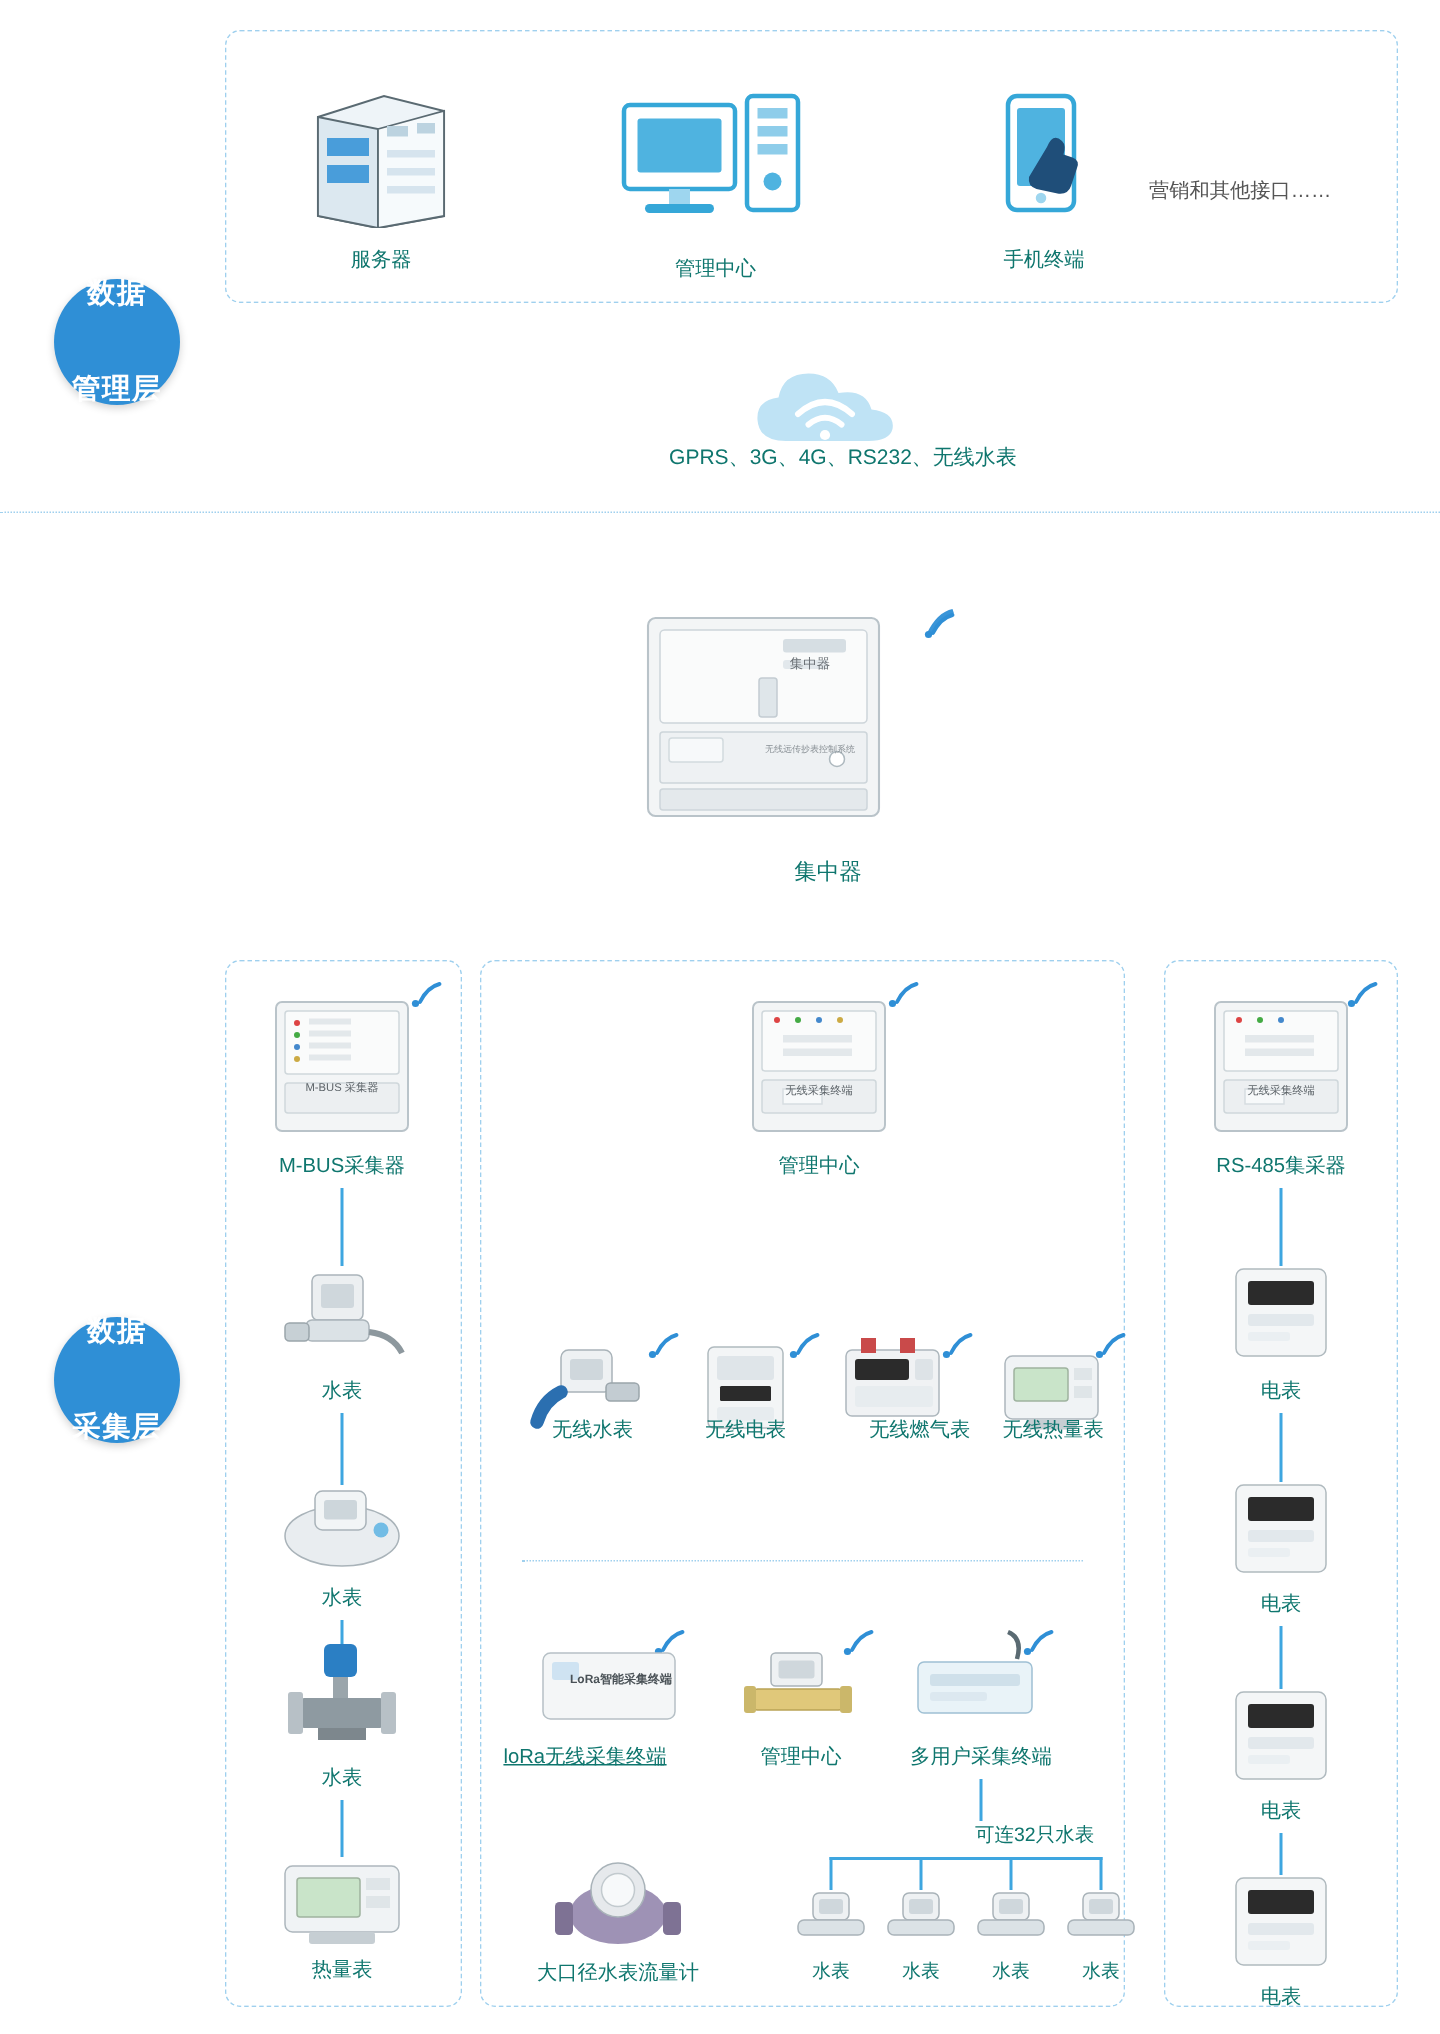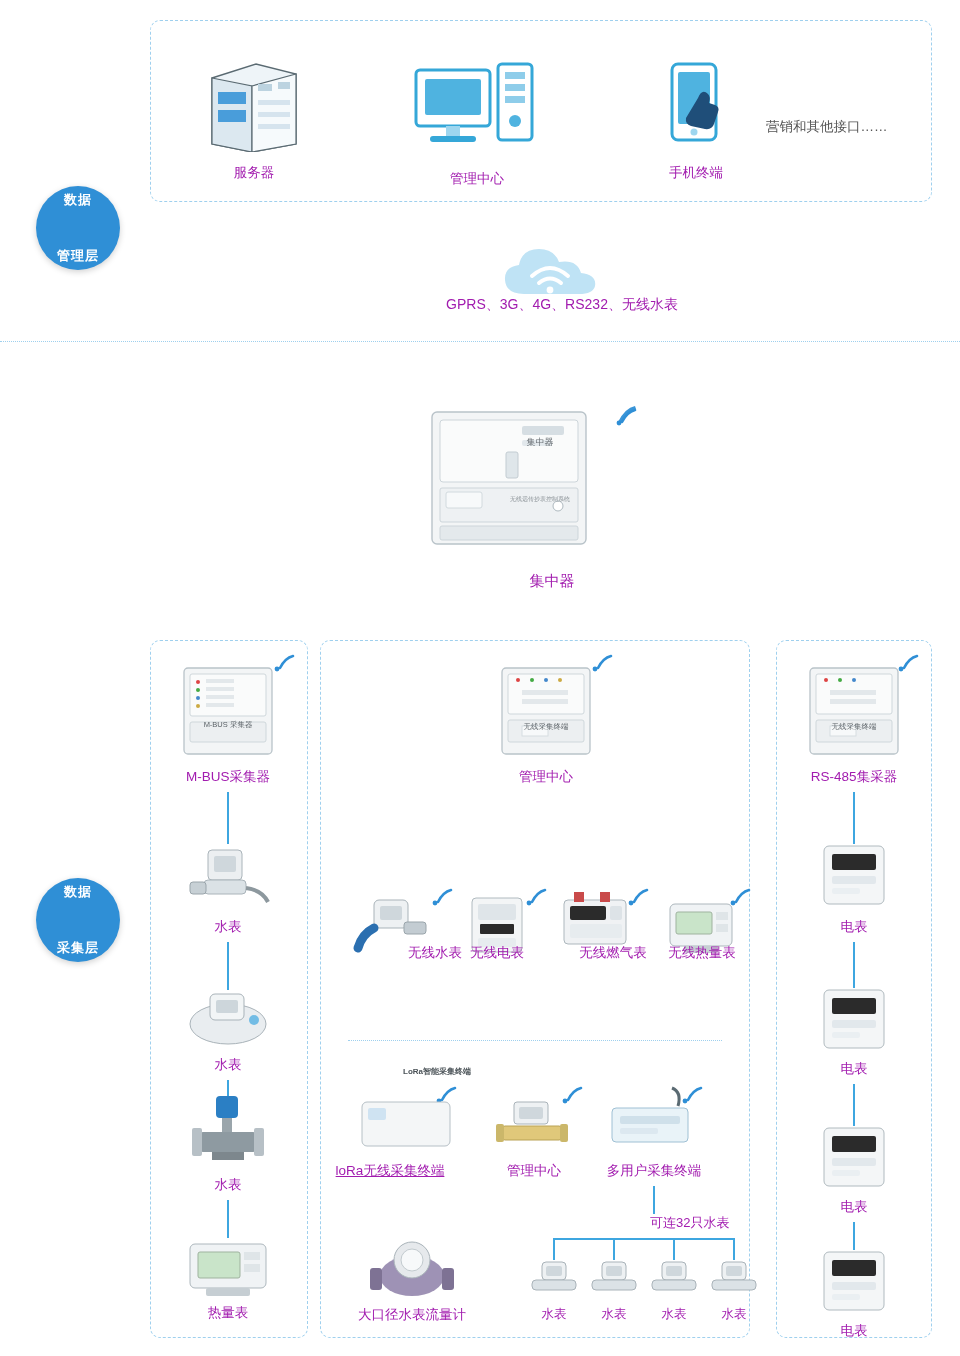--- a/index.html
+++ b/index.html
@@ -4,31 +4,31 @@
 <style>
   html,body{margin:0;padding:0;}
   body{
     width:960px;height:1356px;position:relative;background:#ffffff;
     font-family:"Liberation Sans","DejaVu Sans",sans-serif;
     color:#333;overflow:hidden;
   }
   .layer-badge{
     position:absolute;width:84px;height:84px;border-radius:50%;
     background:#2f8fd6;color:#fff;display:flex;flex-direction:column;
-    align-items:center;justify-content:center;font-size:13px;font-weight:bold;
+    align-items:center;justify-content:center;font-size:19px;font-weight:bold;
     line-height:1.25;letter-spacing:1px;
     box-shadow:0 2px 6px rgba(0,0,0,.18);
     gap:40px;
   }
   .dashbox{
     position:absolute;border:1px dashed #9fd0ee;border-radius:10px;
     box-sizing:border-box;
   }
   .label{
-    position:absolute;text-align:center;font-size:13.5px;color:#a21caf;
+    position:absolute;text-align:center;font-size:13.5px;color:#0f766e;
     white-space:nowrap;
   }
   .label.sm{font-size:12.5px;}
   .hdivider{
     position:absolute;left:0;width:960px;height:0;
     border-top:1px dotted #9fd0ee;
   }
   .vline{position:absolute;background:#3ea6e0;width:2px;}
   .hline{position:absolute;background:#3ea6e0;height:2px;}
   .wifi{position:absolute;width:24px;height:22px;}
@@ -246,21 +246,21 @@
       <path d="M8 18 q5 -10 13 -12" stroke="#2f8fd6" stroke-width="2.6" fill="none" stroke-linecap="round"></path>
     </svg></div>
 <div class="dev" style="left:352px;top:896px;width:82px;height:60px;">
   <svg width="82" height="60" viewBox="0 0 82 60">
     <rect x="22" y="4" width="34" height="28" rx="5" fill="#eef1f3" stroke="#a9b3b9"></rect>
     <rect x="28" y="10" width="22" height="14" rx="2" fill="#cfd7dc"></rect>
     <path d="M22 32 q-12 6 -16 20" stroke="#2b6fb0" stroke-width="9" fill="none" stroke-linecap="round"></path>
     <rect x="52" y="26" width="22" height="12" rx="3" fill="#c3ccd2" stroke="#9aa5ab"></rect>
   </svg>
 </div>
-<div class="label center" style="left:395px;top:944px;margin-left:40px;">无线水表</div>
+<div class="label center" style="left:395px;top:944px;">无线水表</div>
 
 <div class="wifi" style="left:524px;top:884px;"><svg width="24" height="22" viewBox="0 0 24 22">
       <circle cx="5" cy="19" r="2.4" fill="#2f8fd6"></circle>
       <path d="M8 18 q5 -10 13 -12" stroke="#2f8fd6" stroke-width="2.6" fill="none" stroke-linecap="round"></path>
     </svg></div>
 <div class="dev" style="left:466px;top:896px;width:62px;height:62px;">
   <svg width="62" height="62" viewBox="0 0 62 62">
     <rect x="6" y="2" width="50" height="54" rx="4" fill="#f3f5f6" stroke="#b0babf"></rect>
     <rect x="12" y="8" width="38" height="16" rx="2" fill="#dfe5e9"></rect>
     <rect x="14" y="28" width="34" height="10" rx="1" fill="#2b2b2b"></rect>
@@ -305,21 +305,21 @@
 <div class="wifi" style="left:434px;top:1082px;"><svg width="24" height="22" viewBox="0 0 24 22">
       <circle cx="5" cy="19" r="2.4" fill="#2f8fd6"></circle>
       <path d="M8 18 q5 -10 13 -12" stroke="#2f8fd6" stroke-width="2.6" fill="none" stroke-linecap="round"></path>
     </svg></div>
 <div class="dev" style="left:360px;top:1098px;width:92px;height:56px;">
   <svg width="92" height="56" viewBox="0 0 92 56">
     <rect x="2" y="4" width="88" height="44" rx="5" fill="#f4f6f7" stroke="#b6c0c6"></rect>
     <rect x="8" y="10" width="18" height="12" rx="2" fill="#cfe3f2"></rect>
   </svg>
 </div>
-<div class="label center" style="left:414px;top:1066px;font-size:8px;color:#4a5257;font-weight:bold;margin-left:23px;">LoRa智能采集终端</div>
+<div class="label center" style="left:414px;top:1114px;font-size:8px;color:#4a5257;font-weight:bold;">LoRa智能采集终端</div>
 <div class="label center" style="left:390px;top:1162px;text-decoration:underline;">loRa无线采集终端</div>
 
 <div class="wifi" style="left:560px;top:1082px;"><svg width="24" height="22" viewBox="0 0 24 22">
       <circle cx="5" cy="19" r="2.4" fill="#2f8fd6"></circle>
       <path d="M8 18 q5 -10 13 -12" stroke="#2f8fd6" stroke-width="2.6" fill="none" stroke-linecap="round"></path>
     </svg></div>
 <div class="dev" style="left:494px;top:1098px;width:80px;height:56px;">
   <svg width="80" height="56" viewBox="0 0 80 56">
     <rect x="20" y="4" width="34" height="22" rx="3" fill="#eef1f3" stroke="#a9b3b9"></rect>
     <rect x="25" y="9" width="24" height="12" rx="2" fill="#cfd7dc"></rect>

